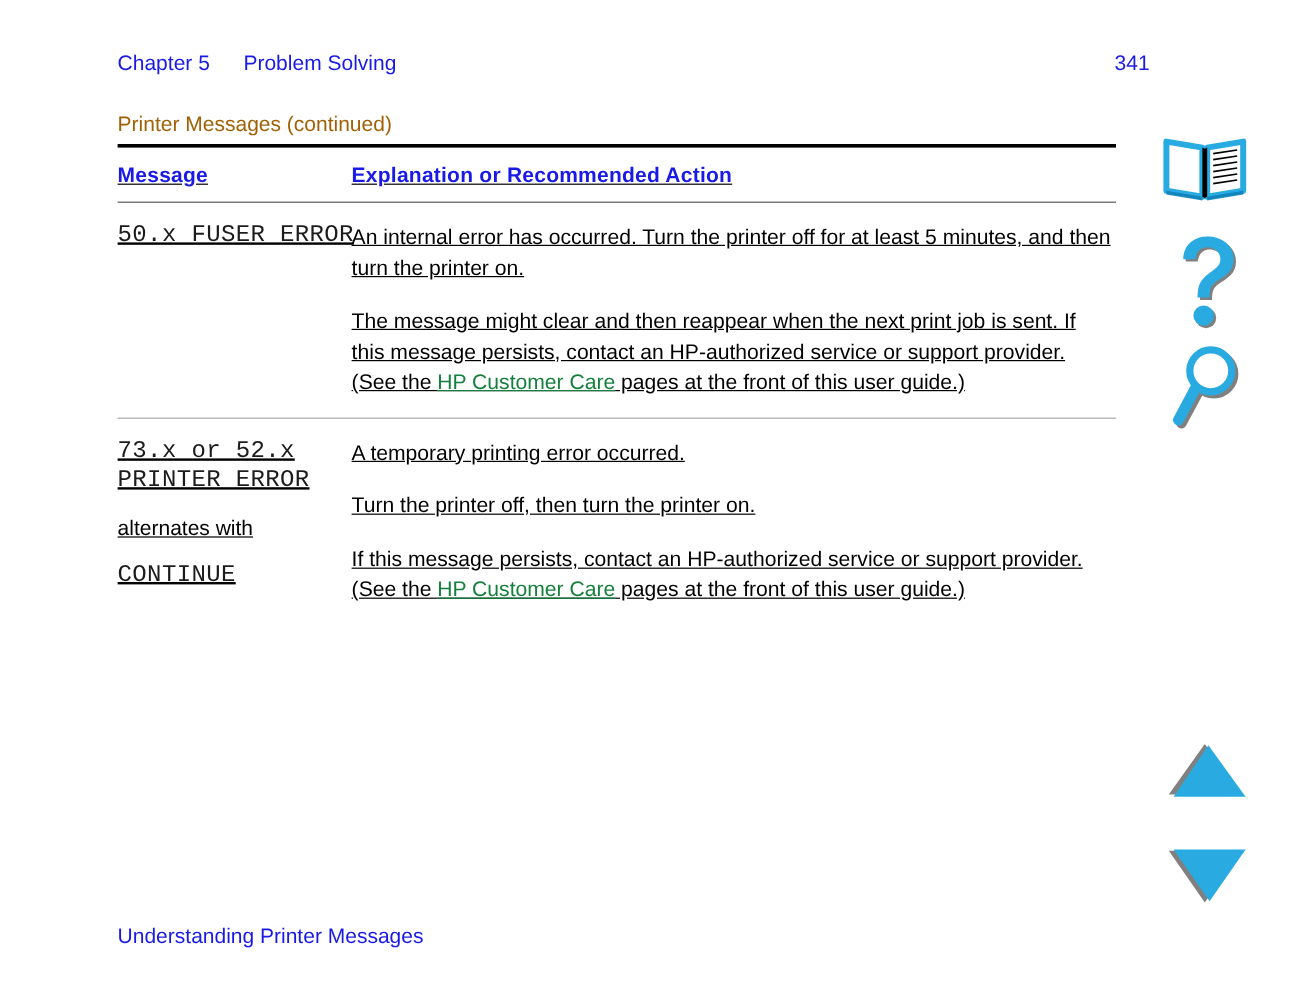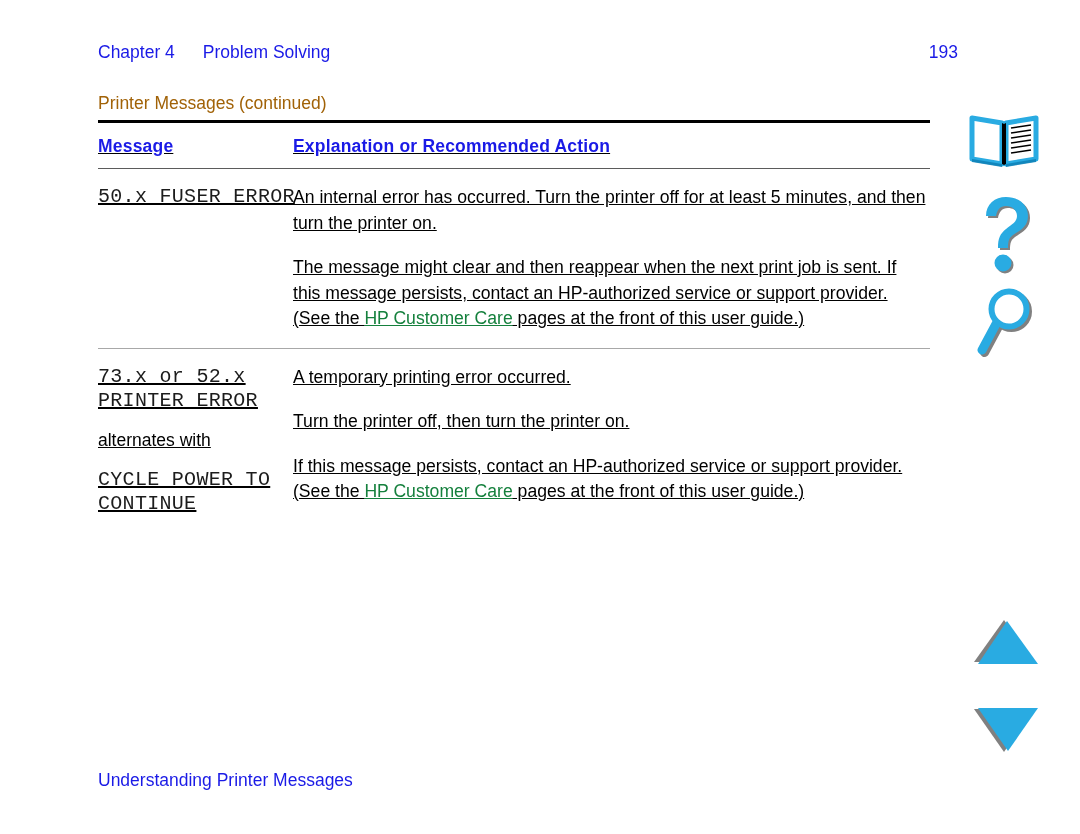--- a/index.html
+++ b/index.html
@@ -167,23 +167,23 @@
   #icon-prev  { left: 12px; top: 618px; width: 68px; height: 48px; }
   #icon-next  { left: 12px; top: 706px; width: 68px; height: 48px; }
   .nav-icon svg { display: block; width: 100%; height: 100%; }
 </style>
 </head>
 <body>
 
 <div class="page">
 
   <div class="running-head">
-    <span class="rh-chapter">Chapter 4</span>
+    <span class="rh-chapter">Chapter 5</span>
     <span class="rh-title">Problem Solving</span>
-    <span class="rh-pagenum">193</span>
+    <span class="rh-pagenum">341</span>
   </div>
 
   <div class="table-caption">Printer Messages (continued)</div>
 
   <div class="msg-table">
 
     <div class="rule-thick"></div>
 
     <div class="thead">
       <div class="th col-msg">Message</div>
@@ -202,21 +202,20 @@
       </div>
     </div>
 
     <div class="rule-row"></div>
 
     <div class="trow">
       <div class="cell-msg">
         <div class="mono mono-block">73.x or 52.x</div>
         <div class="mono mono-block">PRINTER ERROR</div>
         <div class="alt-with">alternates with</div>
-        <div class="mono mono-block">CYCLE POWER TO</div>
         <div class="mono mono-block">CONTINUE</div>
       </div>
       <div class="cell-exp">
         <p class="para"><span>A temporary printing error occurred.</span></p>
         <p class="para"><span>Turn the printer off, then turn the printer on.</span></p>
         <p class="para"><span>If this message persists, contact an HP-authorized service or support provider. (See the </span><span class="link">HP Customer Care</span><span> pages at the front of this user guide.)</span></p>
       </div>
     </div>
 
   </div>

